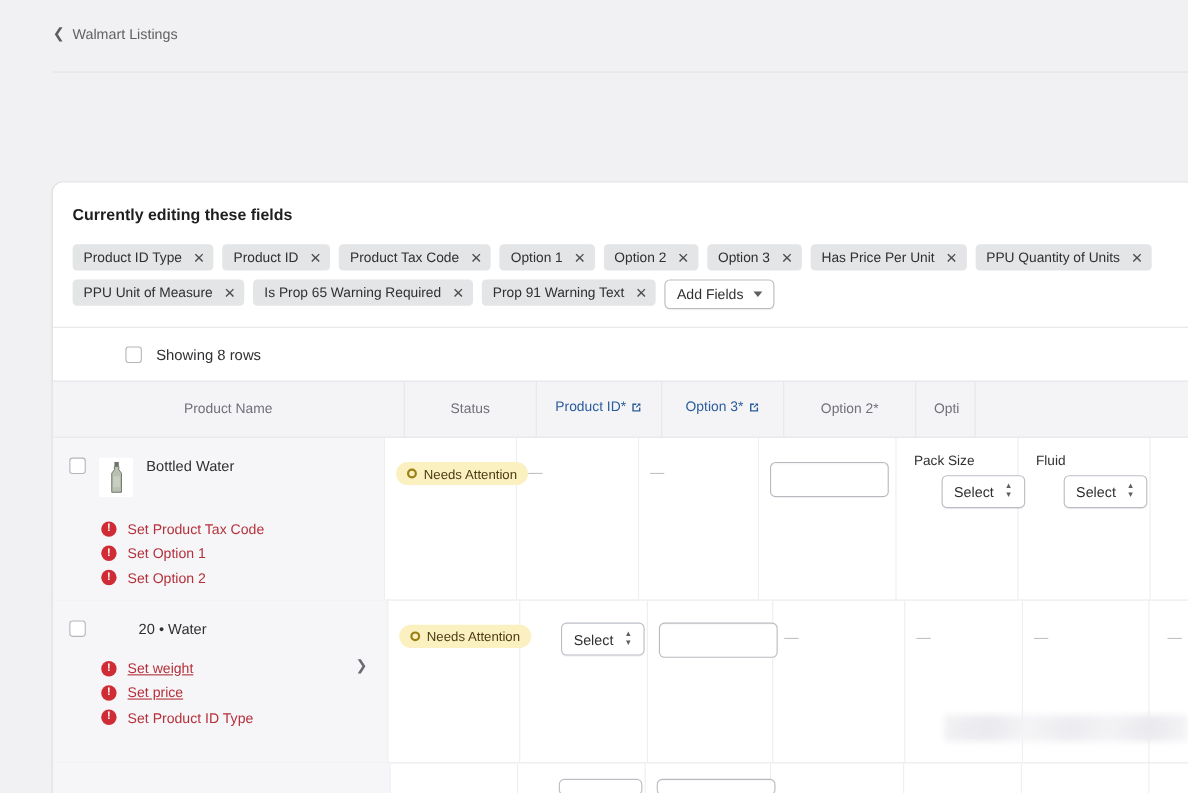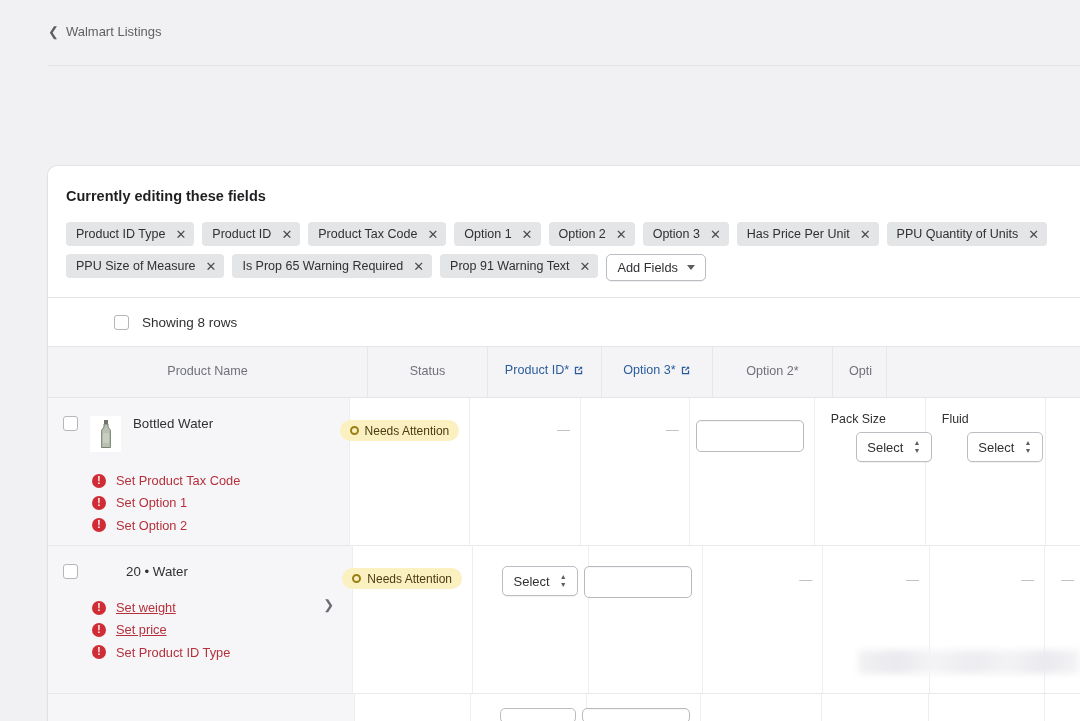--- a/index.html
+++ b/index.html
@@ -103,21 +103,21 @@
     border-right: 1px solid #e7e7ea; padding: 0 6px;
     line-height: 1.25;
   }
   .th.link { color: #2b5d9b; }
   .th .lbl { display: inline; }
   .th .ic { display: inline-block; margin-left: 4px; vertical-align: -2px; }
 
   .trow { display: flex; border-bottom: 1px solid #e9e9ec; }
   .cell {
     border-right: 1px solid #eeeef1; padding: 14px 10px 10px 10px;
-    display: flex; flex-direction: column; align-items: flex-end;
+    display: flex; flex-direction: column; align-items: flex-start;
     position: relative;
   }
   .cell.namecell {
     background: #f6f6f9; align-items: flex-start; padding: 0;
   }
 
   .namerow { display: flex; align-items: flex-start; gap: 12px; padding: 18px 0 0 15px; }
   .thumb {
     width: 31px; height: 36px; background: #fff;
     display: flex; align-items: center; justify-content: center; flex: none;
@@ -229,21 +229,21 @@
       </div>
       <div class="chip">
         <span>Has Price Per Unit</span>
         <span class="x">✕</span>
       </div>
       <div class="chip">
         <span>PPU Quantity of Units</span>
         <span class="x">✕</span>
       </div>
       <div class="chip">
-        <span>PPU Size of Measure</span>
+        <span>PPU Unit of Measure</span>
         <span class="x">✕</span>
       </div>
       <div class="chip">
         <span>Is Prop 65 Warning Required</span>
         <span class="x">✕</span>
       </div>
       <div class="chip">
         <span>Prop 91 Warning Text</span>
         <span class="x">✕</span>
       </div>

